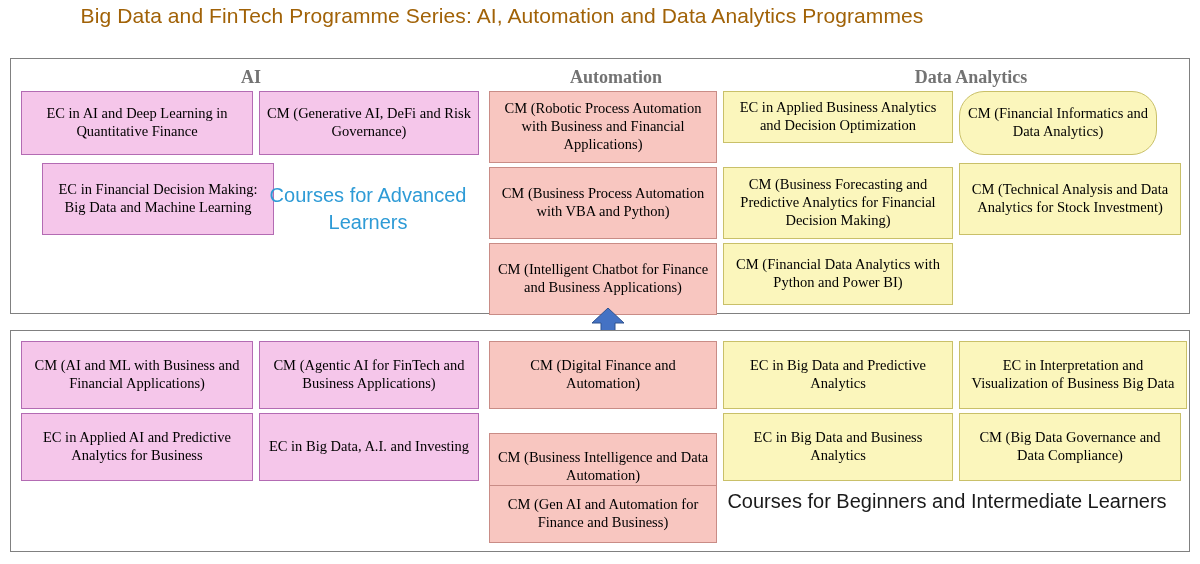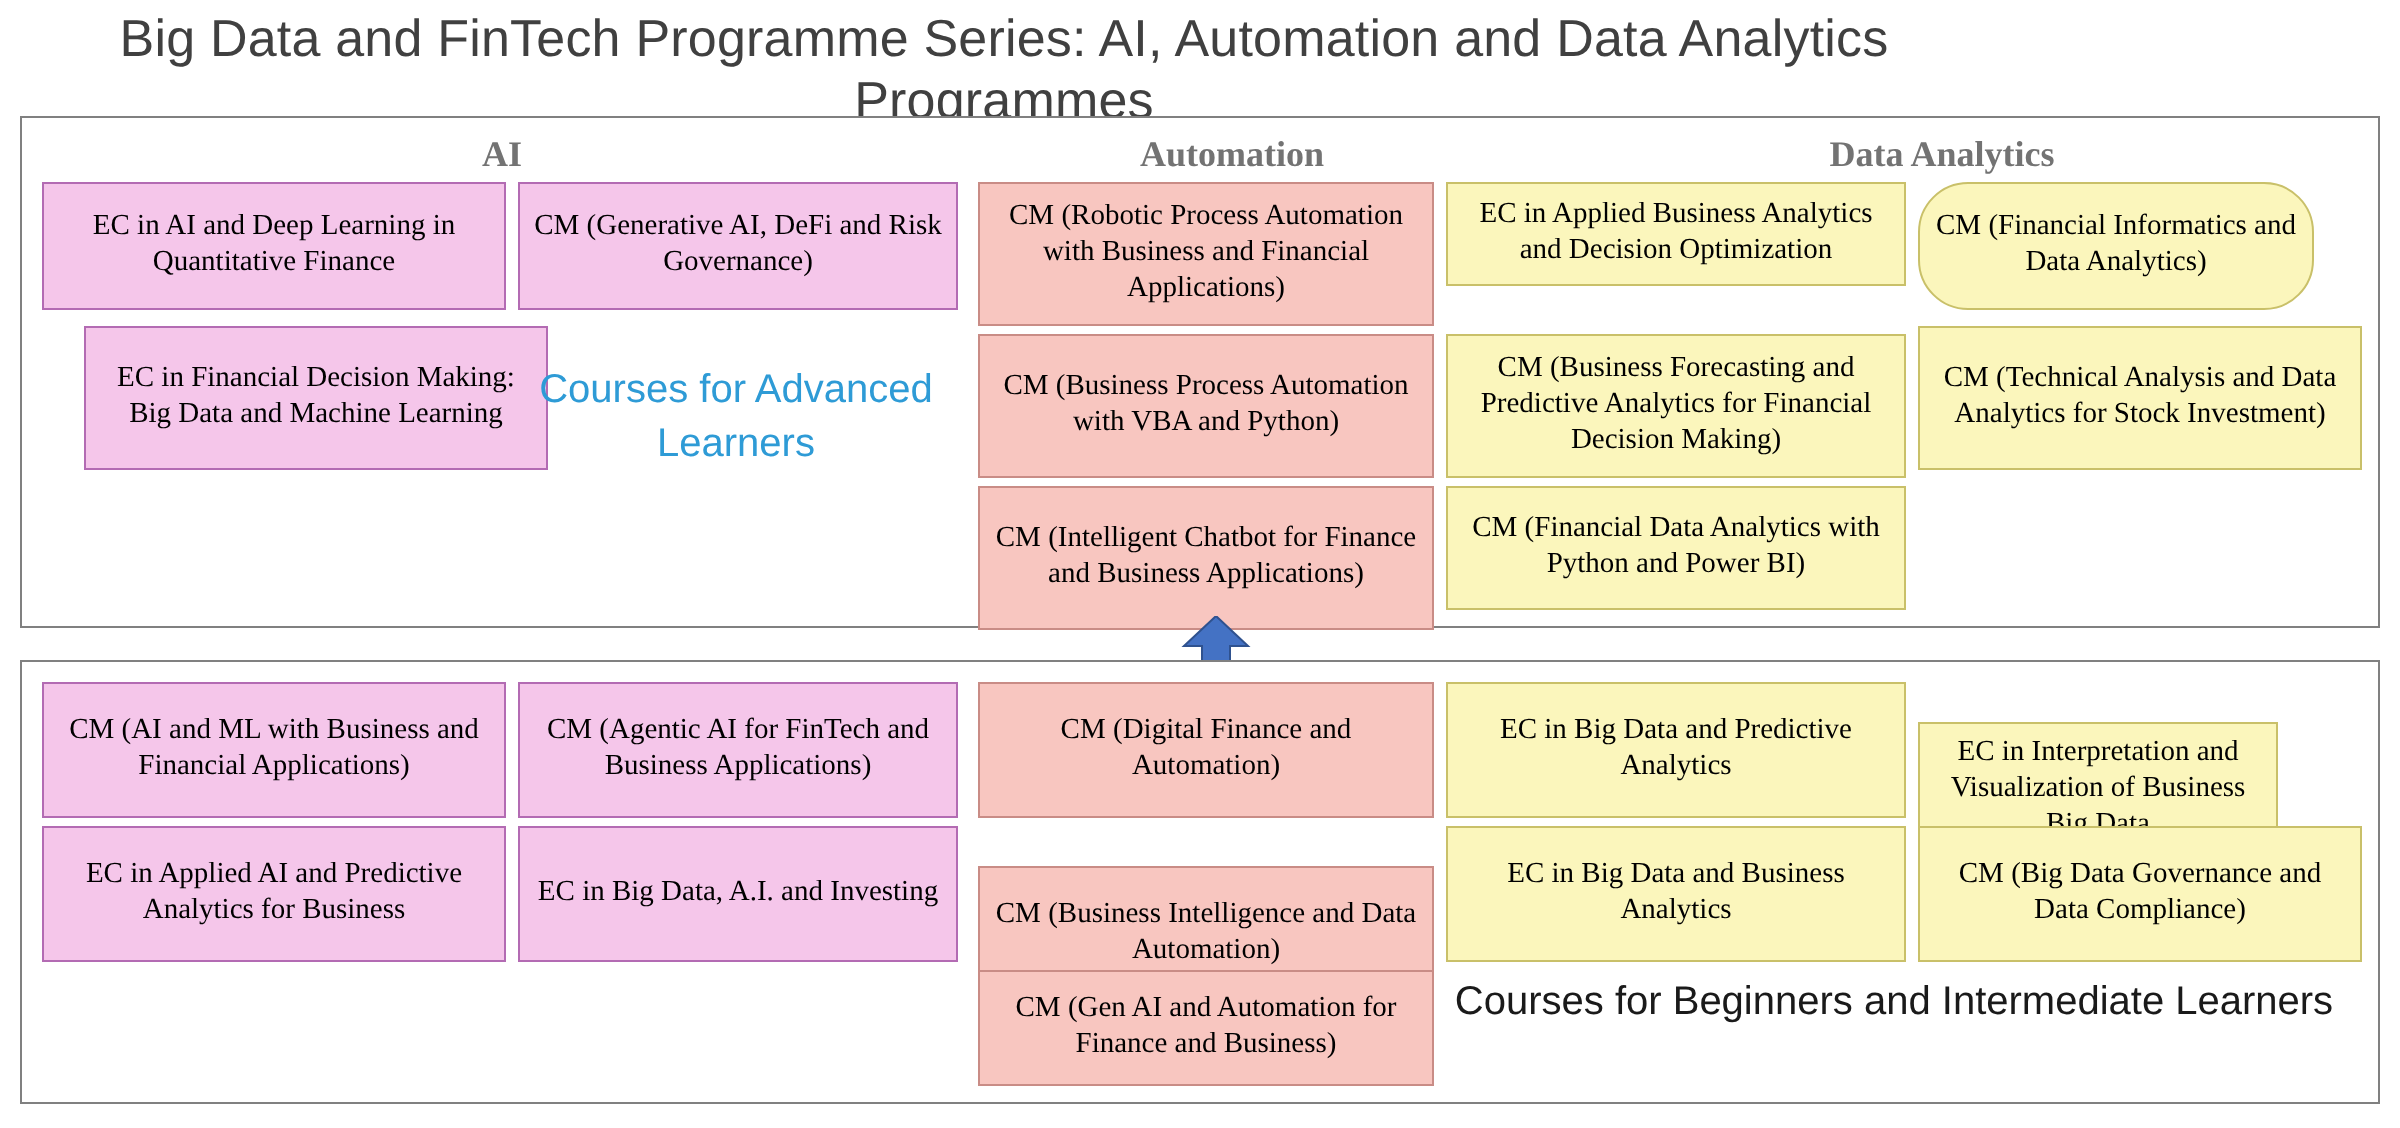--- a/index.html
+++ b/index.html
@@ -15,23 +15,23 @@
     position: relative;
     overflow: hidden;
   }
 
   #page-title {
     position: absolute;
     left: 0;
     top: 4px;
     width: 1004px;
     text-align: center;
-    font-size: 26px;
+    font-size: 21px;
     font-family: "Liberation Sans", sans-serif;
-    color: #404040;
+    color: #a16207;
     letter-spacing: 0.1px;
   }
 
   .panel {
     position: absolute;
     border: 1px solid #808080;
     background: #ffffff;
     box-sizing: border-box;
   }
 
@@ -192,21 +192,21 @@
     <span>CM (Gen AI and Automation for Finance and Business)</span>
   </div>
 
   <div class="box yellow" style="left:712px; top:10px; width:230px; height:68px;">
     <span>EC in Big Data and Predictive Analytics</span>
   </div>
   <div class="box yellow" style="left:712px; top:82px; width:230px; height:68px;">
     <span>EC in Big Data and Business Analytics</span>
   </div>
 
-  <div class="box yellow" style="left:948px; top:10px; width:180px; height:68px;margin-top:20px;">
+  <div class="box yellow" style="left:948px; top:10px; width:228px; height:68px;">
     <span>EC in Interpretation and Visualization of Business Big Data</span>
   </div>
   <div class="box yellow" style="left:948px; top:82px; width:222px; height:68px;">
     <span>CM (Big Data Governance and Data Compliance)</span>
   </div>
 </div>
 
 <div class="note" id="beginner-note">Courses for Beginners and Intermediate Learners</div>
 
 </body></html>

